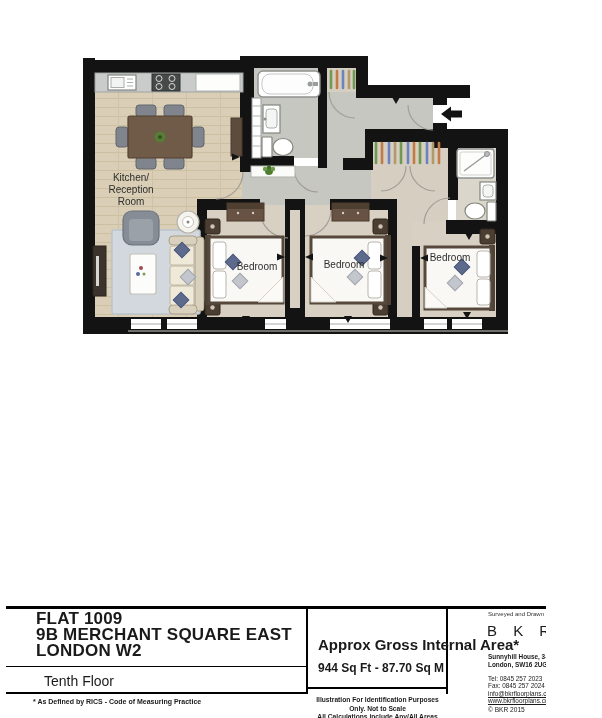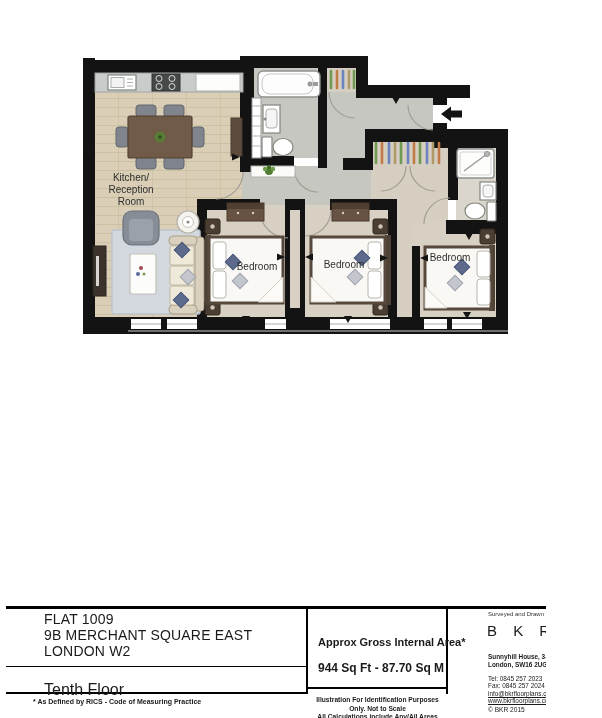--- a/index.html
+++ b/index.html
@@ -3,24 +3,24 @@
 <meta charset="utf-8">
 <style>
   html,body{margin:0;padding:0;background:#ffffff;}
   .page{position:relative;width:546px;height:718px;background:#fff;overflow:hidden;
         font-family:"Liberation Sans",sans-serif;color:#1a1a1a;}
   svg{position:absolute;left:0;top:0;}
   .plan-label{font-family:"Liberation Sans",sans-serif;fill:#2e2e2e;}
   
   .tb-line{position:absolute;background:#000;}
   .tb-text{position:absolute;white-space:nowrap;}
-  .flat-head{left:44px;top:611px;font-size:14px;font-weight:normal;line-height:16px;letter-spacing:.2px;}
-  .tenth{left:44px;top:673px;font-size:16px;margin-top:8px;}
+  .flat-head{left:36px;top:611px;font-size:17px;font-weight:bold;line-height:16px;letter-spacing:.2px;}
+  .tenth{left:44px;top:673px;font-size:14px;}
   .rics{left:33px;top:698px;font-size:7px;font-weight:bold;}
-  .area-label{left:318px;top:636px;font-size:11px;font-weight:bold;}
+  .area-label{left:318px;top:636px;font-size:15px;font-weight:bold;}
   .area-value{left:318px;top:661px;font-size:12px;font-weight:bold;}
   .disclaimer{position:absolute;left:309px;top:696px;width:137px;text-align:center;
               font-size:6.7px;font-weight:bold;line-height:8.6px;}
   .bkr-head{left:488px;top:611px;font-size:6px;color:#333;}
   .bkr-brand{left:487px;top:622px;font-size:15px;font-weight:400;letter-spacing:6px;}
   .bkr-addr{left:488px;top:653px;font-size:6.4px;font-weight:bold;line-height:7.6px;}
   .bkr-tel{left:488px;top:675px;font-size:6.4px;line-height:7.4px;}
   .bkr-links{left:488px;top:690px;font-size:6.4px;line-height:7.4px;text-decoration:underline;}
   .bkr-copy{left:488px;top:706px;font-size:6.6px;}
 </style>

